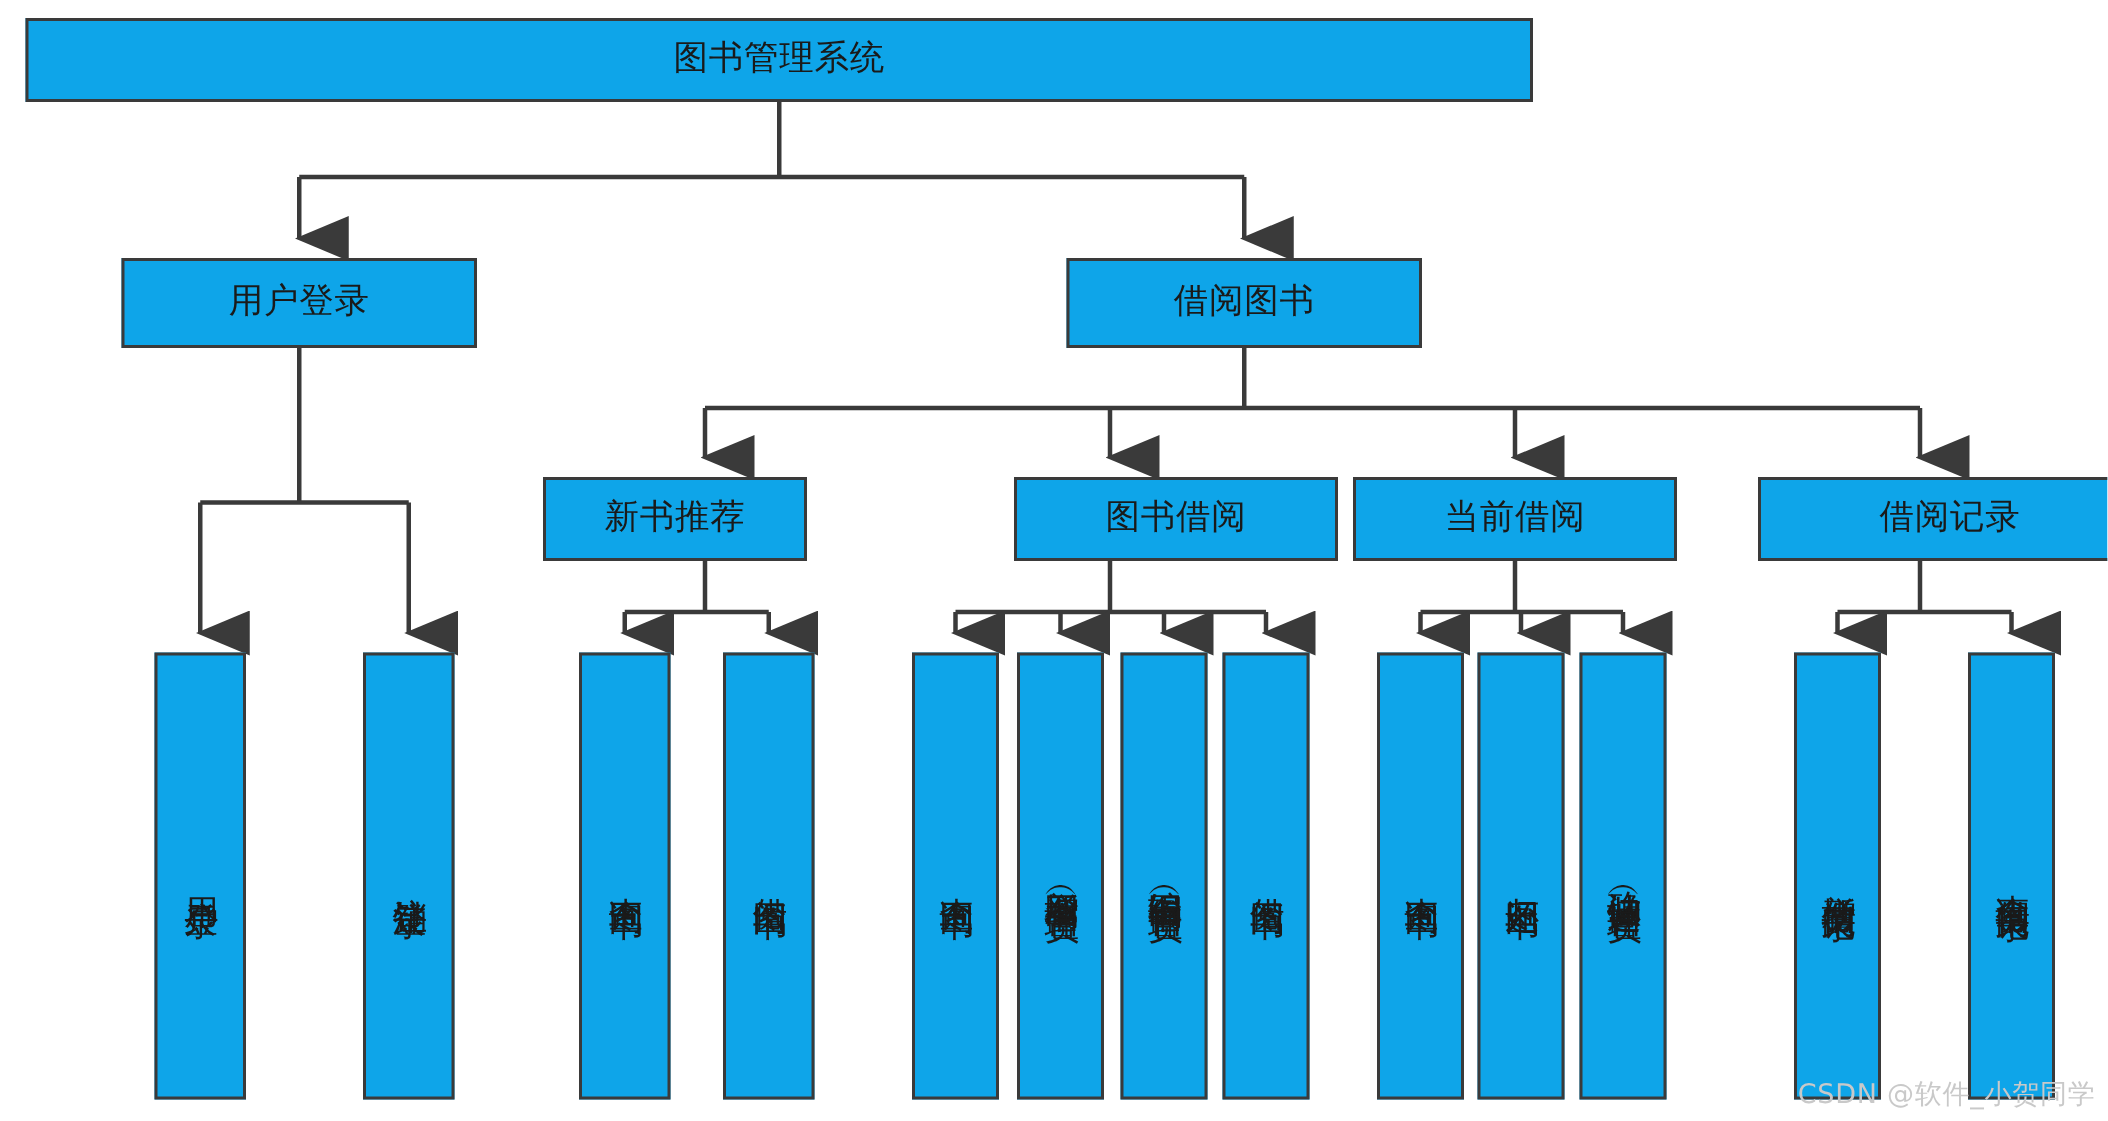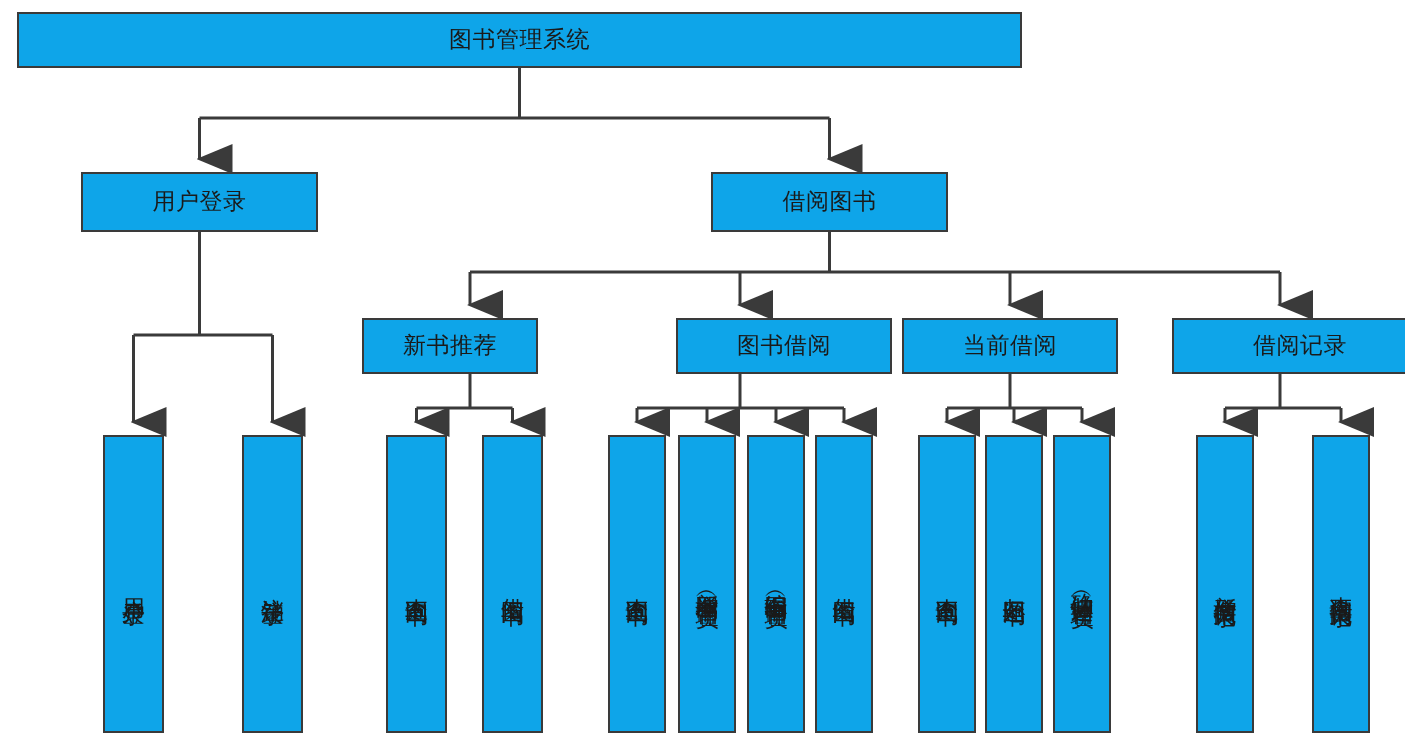--- a/index.html
+++ b/index.html
@@ -180,13 +180,14 @@
         <span class="node-label">确认归还（管理员）</span>
       </div>
       <div class="node vertical" style="left: 1196px; top: 435px; width: 58px; height: 298px;">
         <span class="node-label">新增借阅记录</span>
       </div>
       <div class="node vertical" style="left: 1312px; top: 435px; width: 58px; height: 298px;">
         <span class="node-label">查询借阅记录</span>
       </div>
     </div>
 
+  <div id="watermark">CSDN @软件_小贺同学</div>
 </div>
 
 </body></html>

